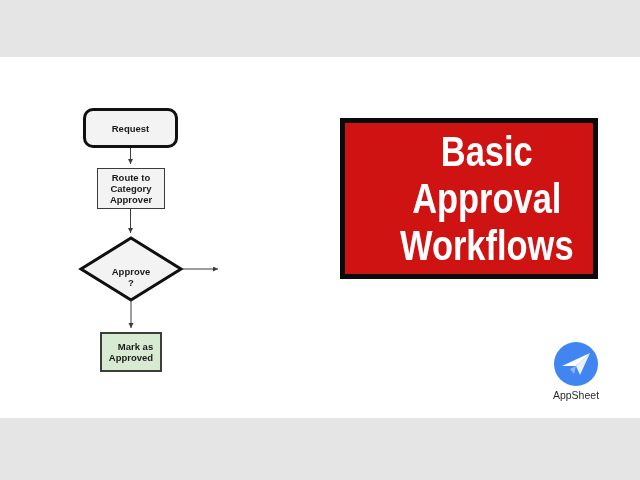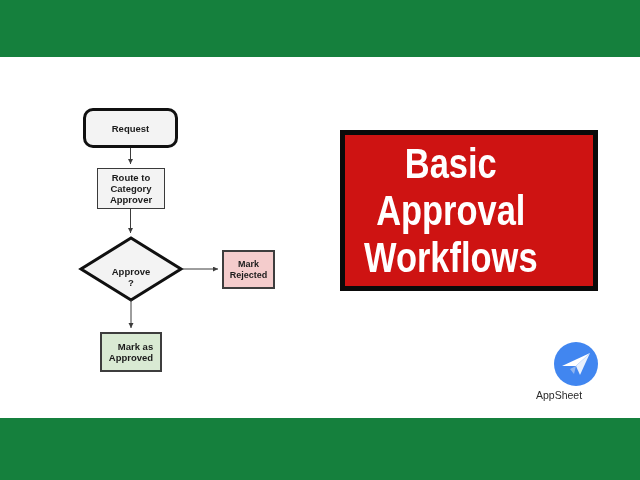--- a/index.html
+++ b/index.html
@@ -1,19 +1,19 @@
 <!DOCTYPE html>
 <html><head>
 <meta charset="utf-8">
 <style>
   html, body { margin: 0; padding: 0; background: #000; }
   .stage {
     position: relative;
     width: 640px; height: 480px;
-    background: #15803d;
+    background: #e5e5e5;
     overflow: hidden;
     font-family: "Liberation Sans", sans-serif;
   }
   .slide {
     position: absolute;
     left: 0; top: 57px;
     width: 640px; height: 361px;
     background: #ffffff;
   }
   .connector-layer {
@@ -63,28 +63,28 @@
   }
   .diamond-label {
     left: 93px; top: 195px;
     width: 76px; height: 34px;
     background: transparent;
     border: none;
     margin-top: 8px;
   }
   .title-banner {
     position: absolute;
-    left: 340px; top: 73px;
+    left: 340px; top: 61px;
     width: 258px; height: 161px;
     box-sizing: border-box;
     background: #ce1312;
     border: 5px solid #0a0a0a;
     display: flex;
     align-items: center;
-    justify-content: flex-start;
+    justify-content: flex-end;
   }
   .title-text {
     color: #ffffff;
     font-weight: bold;
     font-size: 42px;
     line-height: 47px;
     text-align: center;
     white-space: pre-line;
     transform: scaleX(0.82);
     transform-origin: 50% 50%;
@@ -96,21 +96,21 @@
     border-radius: 50%;
     background: #4186f0;
     display: flex;
     align-items: center;
     justify-content: center;
   }
   .logo-label {
     position: absolute;
     left: 536px; top: 332px;
     width: 80px;
-    text-align: left;
+    text-align: center;
     font-size: 10.5px;
     color: #2b2b2b;
   }
 </style>
 </head>
 <body>
 
 <div class="stage">
   <div class="slide">
 
@@ -131,22 +131,20 @@
 
     <div class="node node-request">Request</div>
 
     <div class="node node-route">Route to
 Category
 Approver</div>
 
     <div class="node diamond-label">Approve
 ?</div>
 
-    <div class="node node-rejected">Mark
-Rejected</div>
 
     <div class="node node-approved">Mark as
 Approved</div>
 
     <div class="title-banner">
       <div class="title-text">Basic
 Approval
 Workflows</div>
     </div>
 

